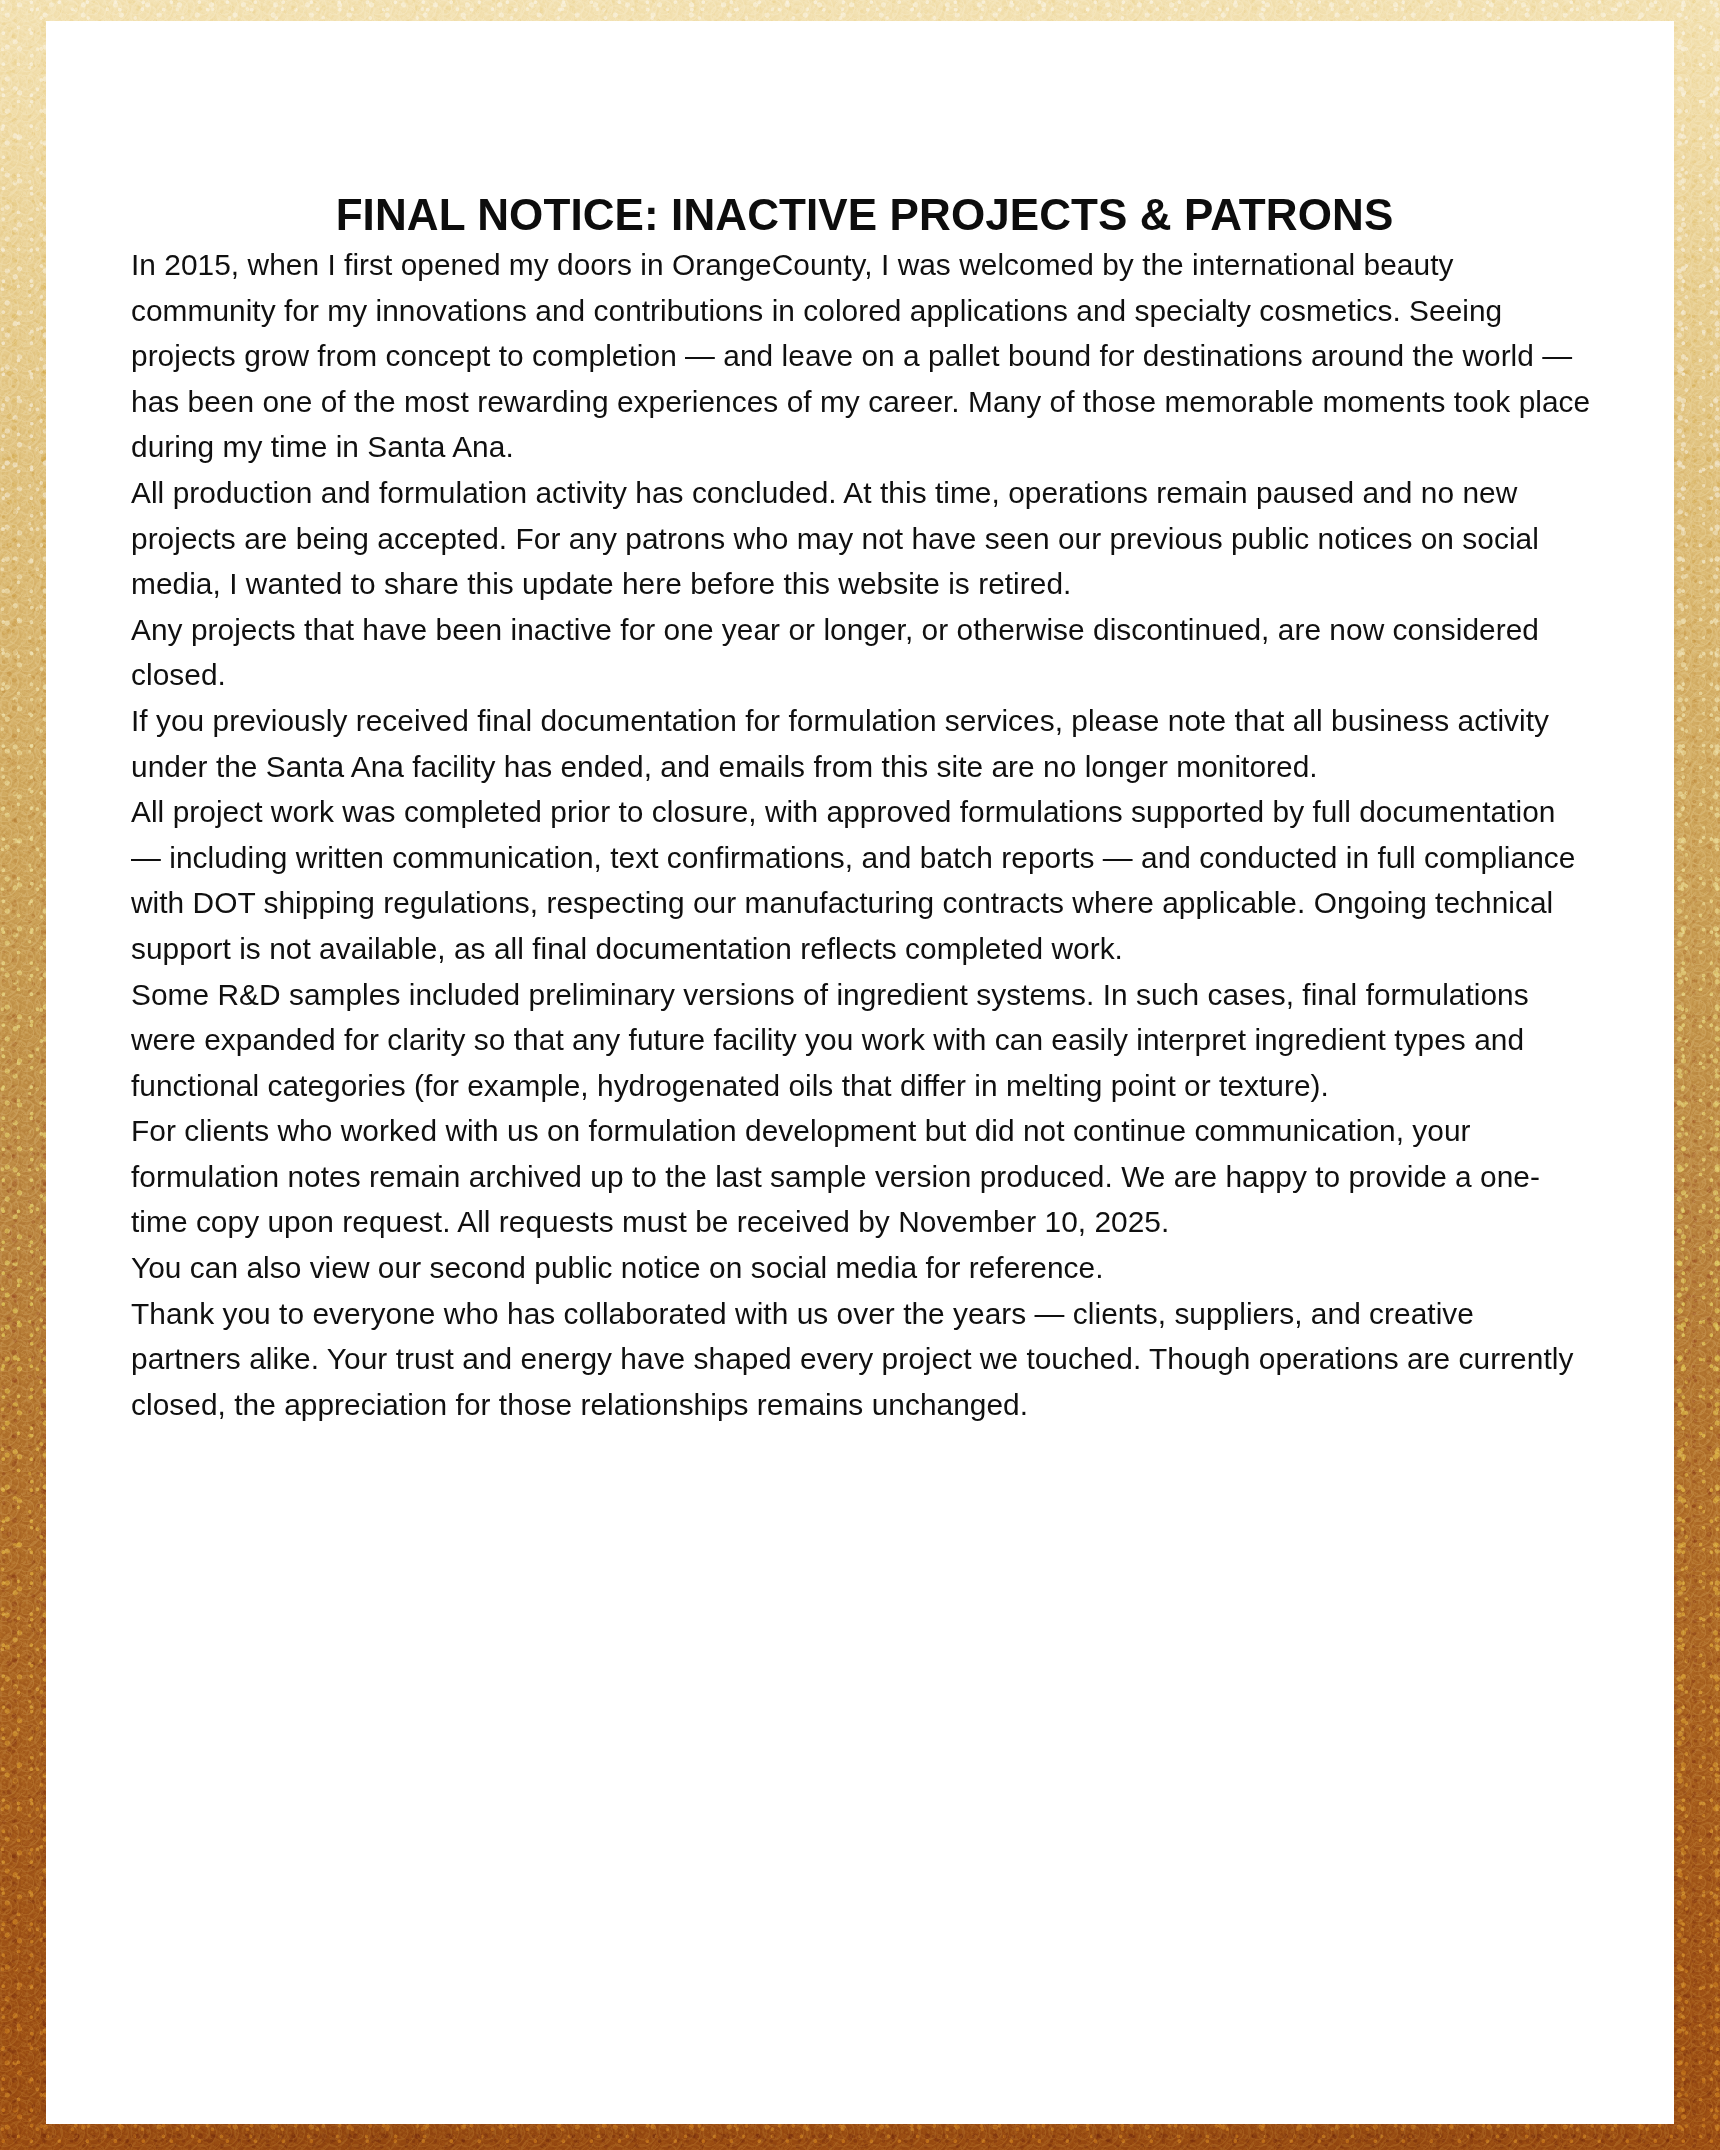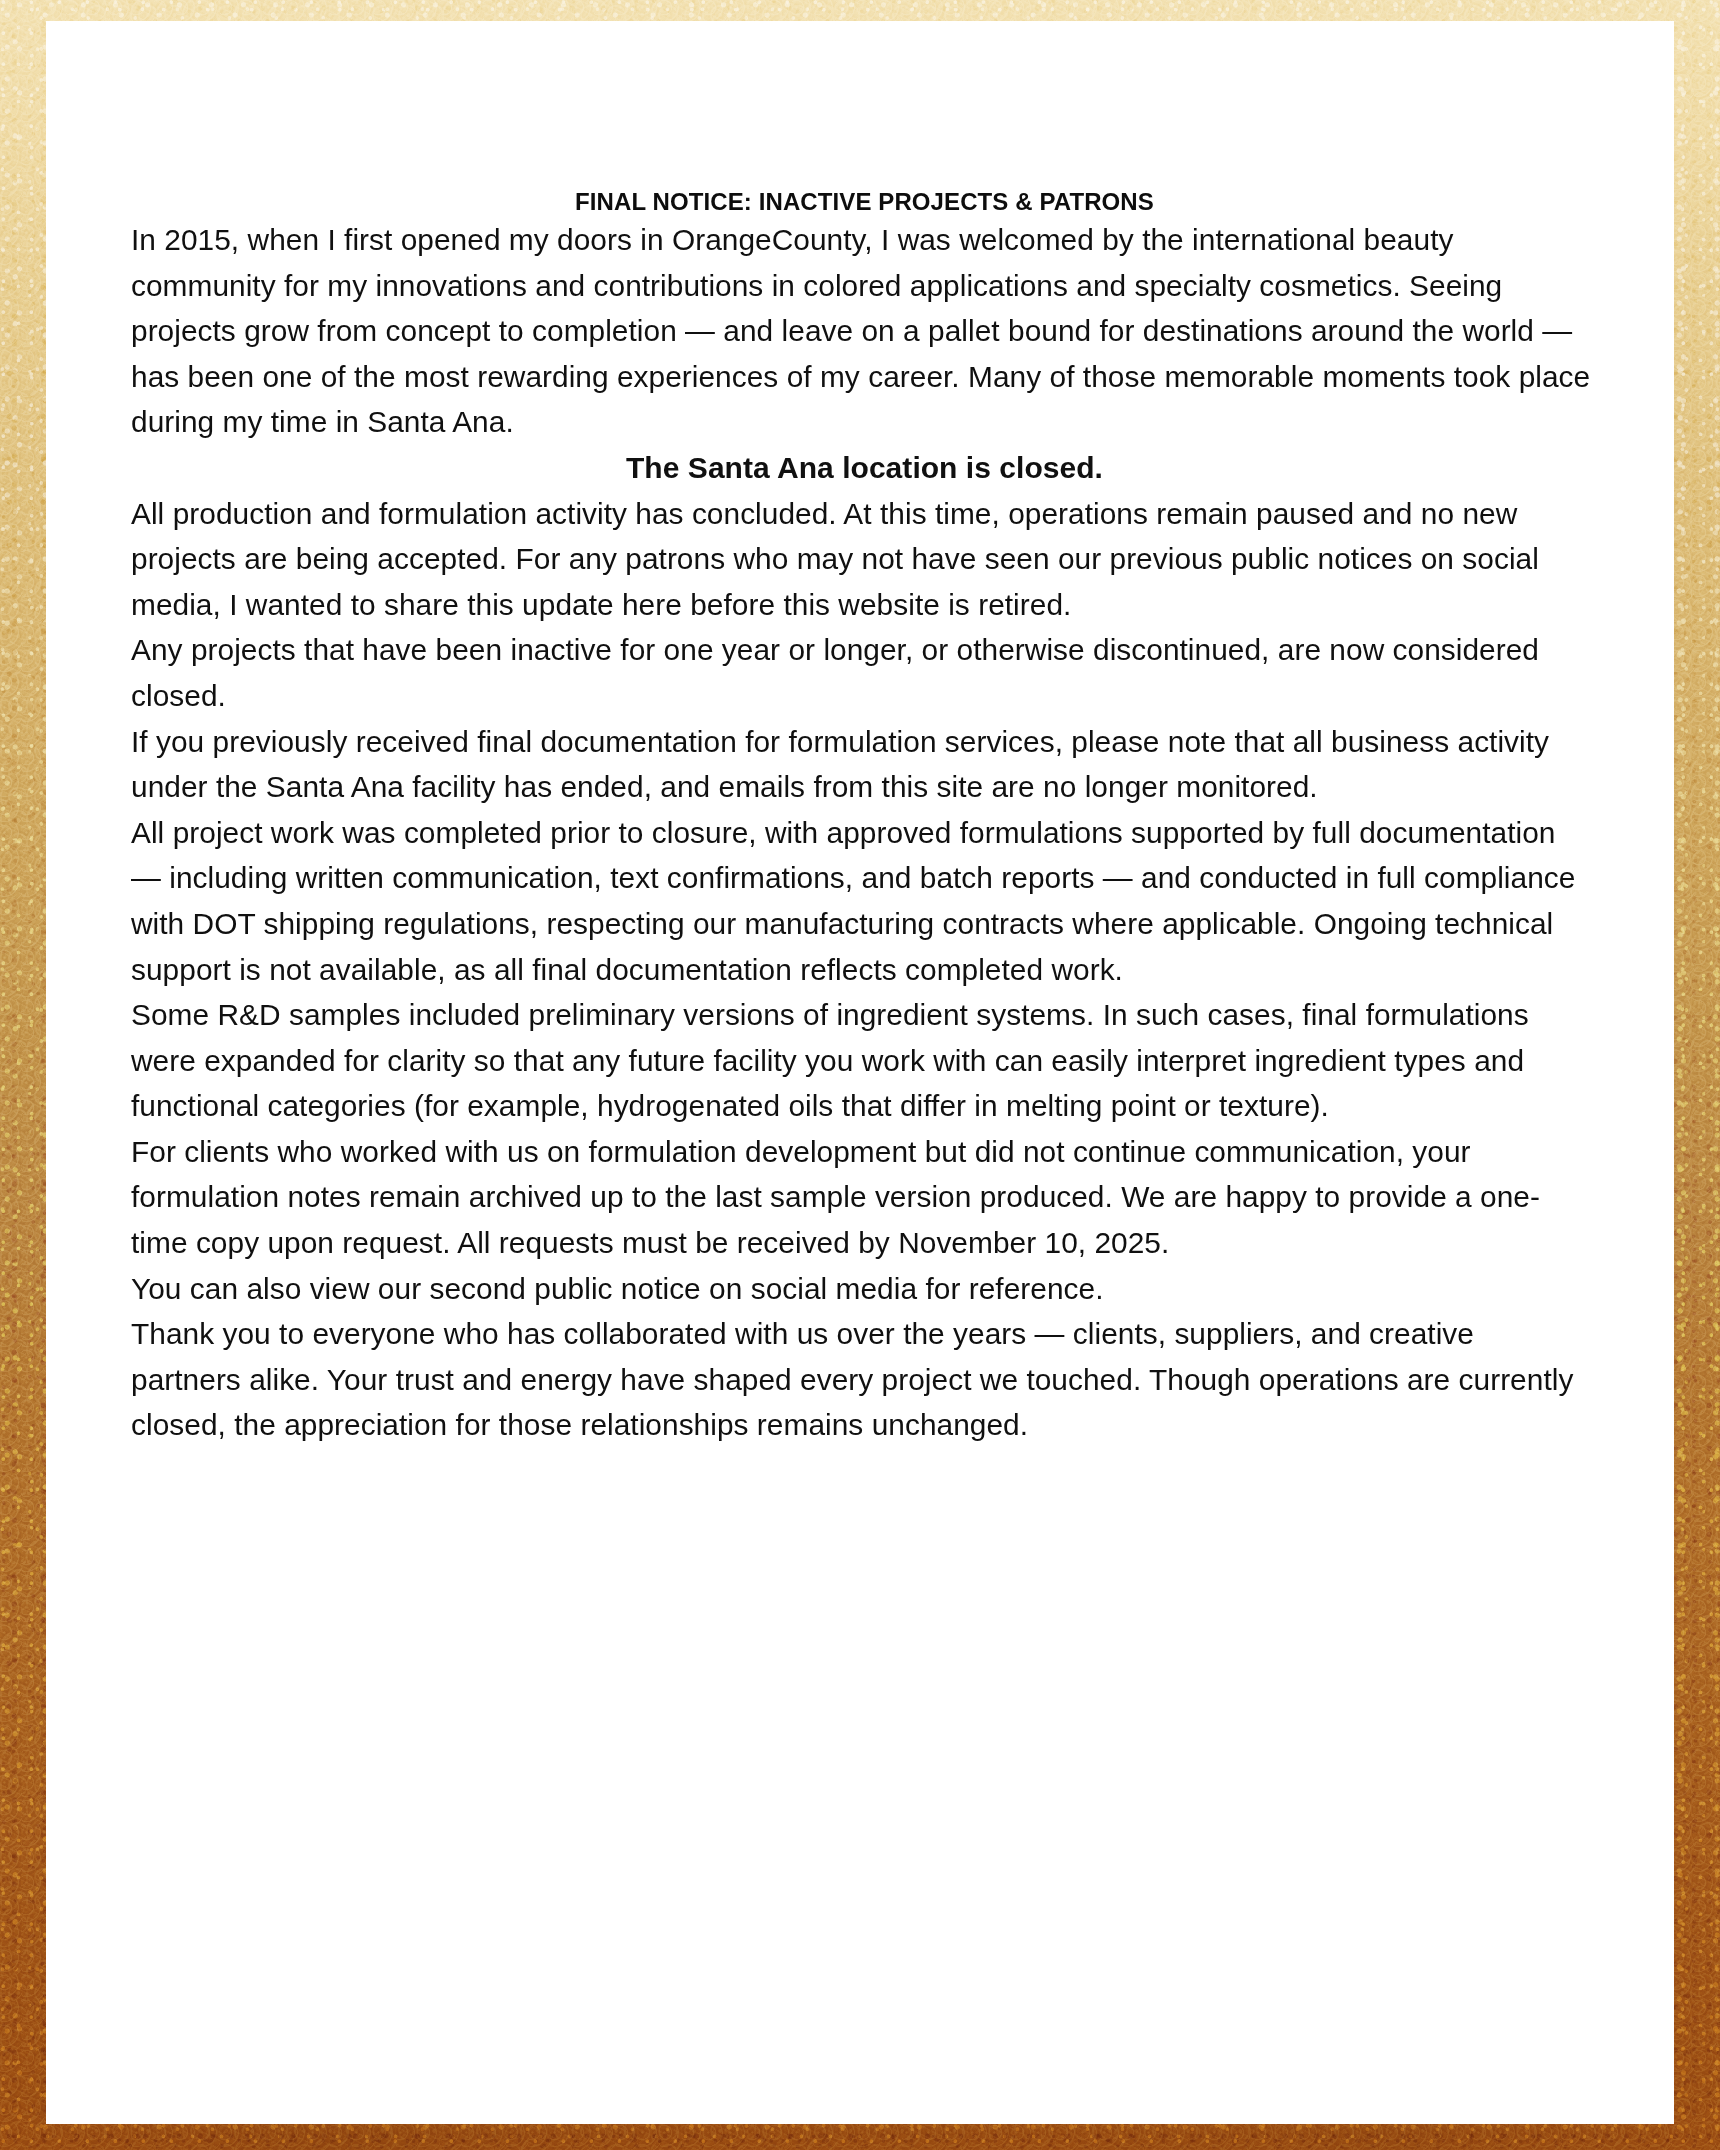--- a/index.html
+++ b/index.html
@@ -117,21 +117,21 @@
     top: 0;
     width: 1467px;
     box-sizing: border-box;
   }
 
   .doc-title {
     margin: 0;
     padding: 0;
     text-align: center;
     font-family: "Liberation Sans Narrow", "Liberation Sans", "DejaVu Sans Condensed", sans-serif;
-    font-size: 24px;
+    font-size: 44px;
     font-weight: 700;
     letter-spacing: 0.1px;
     color: #0d0d0d;
     padding-top: 166px;
     line-height: 1.25;
   }
 
   p.para {
     margin: 0;
     padding: 0;
@@ -171,21 +171,20 @@
   </div>
 
   <div class="sheet">
 
     <div class="doc">
 
       <h1 class="doc-title">FINAL NOTICE: INACTIVE PROJECTS &amp; PATRONS</h1>
 
       <p class="para condense para-gap-first">In 2015, when I first opened my doors in OrangeCounty, I was welcomed by the international beauty community for my innovations and contributions in colored applications and specialty cosmetics. Seeing projects grow from concept to completion — and leave on a pallet bound for destinations around the world — has been one of the most rewarding experiences of my career. Many of those memorable moments took place during my time in Santa Ana.</p>
 
-      <p class="para center para-gap-big">The Santa Ana location is closed.</p>
 
       <p class="para condense para-gap-big">All production and formulation activity has concluded. At this time, operations remain paused and no new projects are being accepted. For any patrons who may not have seen our previous public notices on social media, I wanted to share this update here before this website is retired.</p>
 
       <p class="para condense para-gap">Any projects that have been inactive for one year or longer, or otherwise discontinued, are now considered closed.</p>
 
       <p class="para condense para-gap">If you previously received final documentation for formulation services, please note that all business activity under the Santa Ana facility has ended, and emails from this site are no longer monitored.</p>
 
       <p class="para condense para-gap">All project work was completed prior to closure, with approved formulations supported by full documentation — including written communication, text confirmations, and batch reports — and conducted in full compliance with DOT shipping regulations, respecting our manufacturing contracts where applicable. Ongoing technical support is not available, as all final documentation reflects completed work.</p>
 
       <p class="para condense para-gap">Some R&amp;D samples included preliminary versions of ingredient systems. In such cases, final formulations were expanded for clarity so that any future facility you work with can easily interpret ingredient types and functional categories (for example, hydrogenated oils that differ in melting point or texture).</p>

